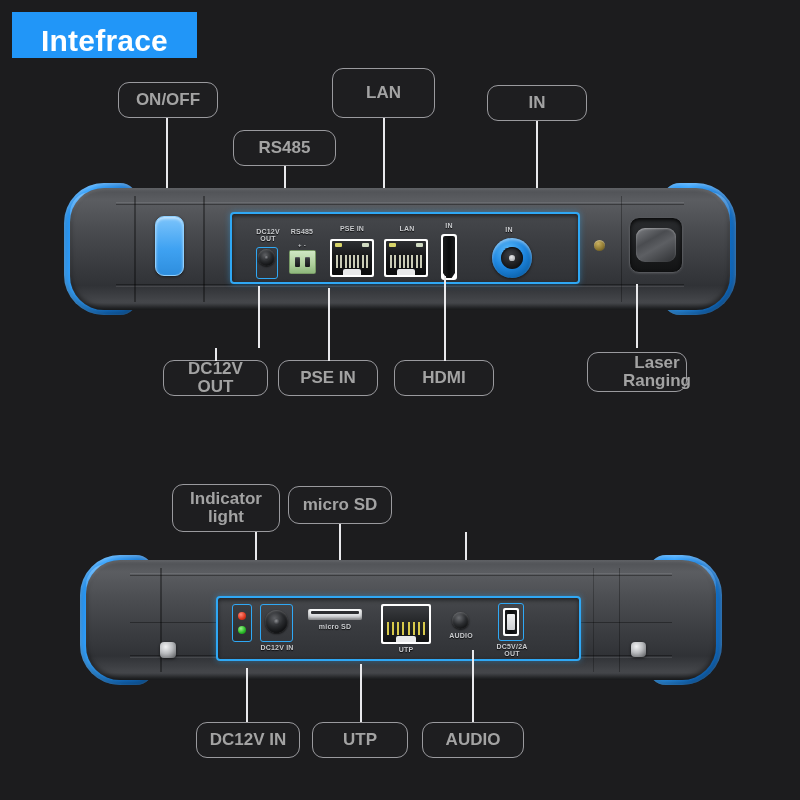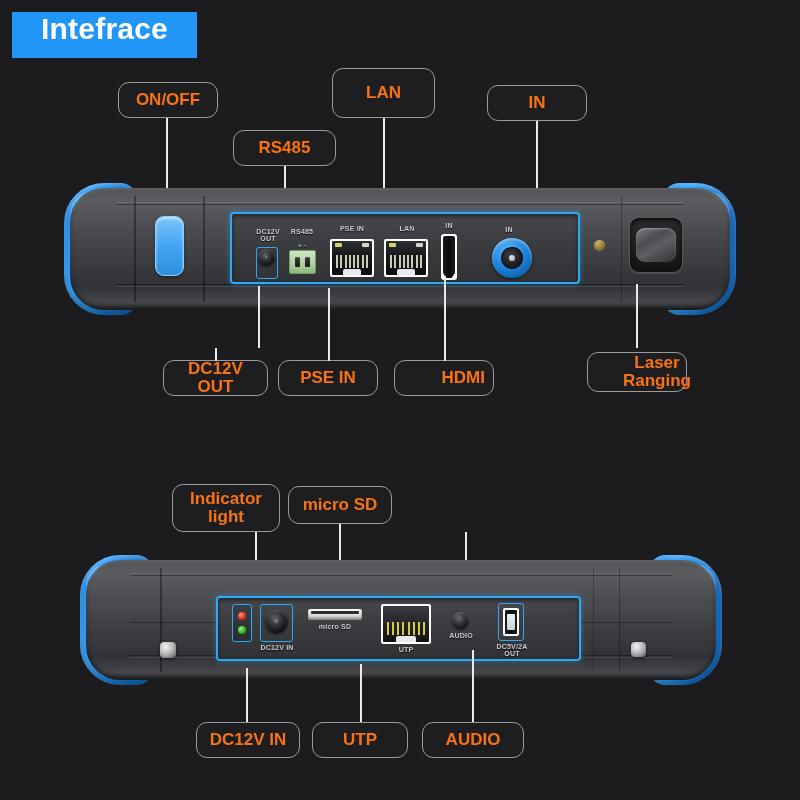--- a/index.html
+++ b/index.html
@@ -9,33 +9,33 @@
     font-family: "Liberation Sans", sans-serif;
     overflow: hidden;
   }
   #stage { position: relative; width: 800px; height: 800px; background: #1c1c1e; }
 
   
   .title-banner {
     position: absolute; left: 12px; top: 12px;
     width: 185px; height: 46px;
     background: #2196f8;
-    display: flex; align-items: flex-start; justify-content: center;
+    display: flex; align-items: flex-end; justify-content: center;
   }
   .title-banner span {
     color: #ffffff; font-size: 30px; font-weight: 700; letter-spacing: .2px;
   }
 
   
   .callout {
     position: absolute;
     background: #1e1e20;
     border: 1.6px solid #9a9a9e;
     border-radius: 11px;
-    color: #f97316;
+    color: #a3a3a3;
     font-size: 17px;
     font-weight: 700;
     display: flex; align-items: center; justify-content: center;
     text-align: center;
     line-height: 1.08;
     padding: 2px 8px;
     white-space: pre-line;
   }
   .leader {
     position: absolute;
@@ -402,21 +402,21 @@
   </div>
   <div class="leader" style="left:215px; top:348px; height:13px;"></div>
 
   <div class="leader" style="left:328px; top:288px; height:60px;"></div>
   <div class="callout" style="left:278px; top:360px; width:100px; height:36px;">
     <span>PSE IN</span>
   </div>
   <div class="leader" style="left:328px; top:348px; height:13px;"></div>
 
   <div class="leader" style="left:444px; top:276px; height:72px;"></div>
-  <div class="callout" style="left:394px; top:360px; width:100px; height:36px;justify-content:flex-end;">
+  <div class="callout" style="left:394px; top:360px; width:100px; height:36px;">
     <span>HDMI</span>
   </div>
   <div class="leader" style="left:444px; top:348px; height:13px;"></div>
 
   <div class="leader" style="left:636px; top:284px; height:64px;"></div>
   <div class="callout" style="left:587px; top:352px; width:100px; height:40px;padding-left:48px;">
     <span>Laser
 Ranging</span>
   </div>
 

